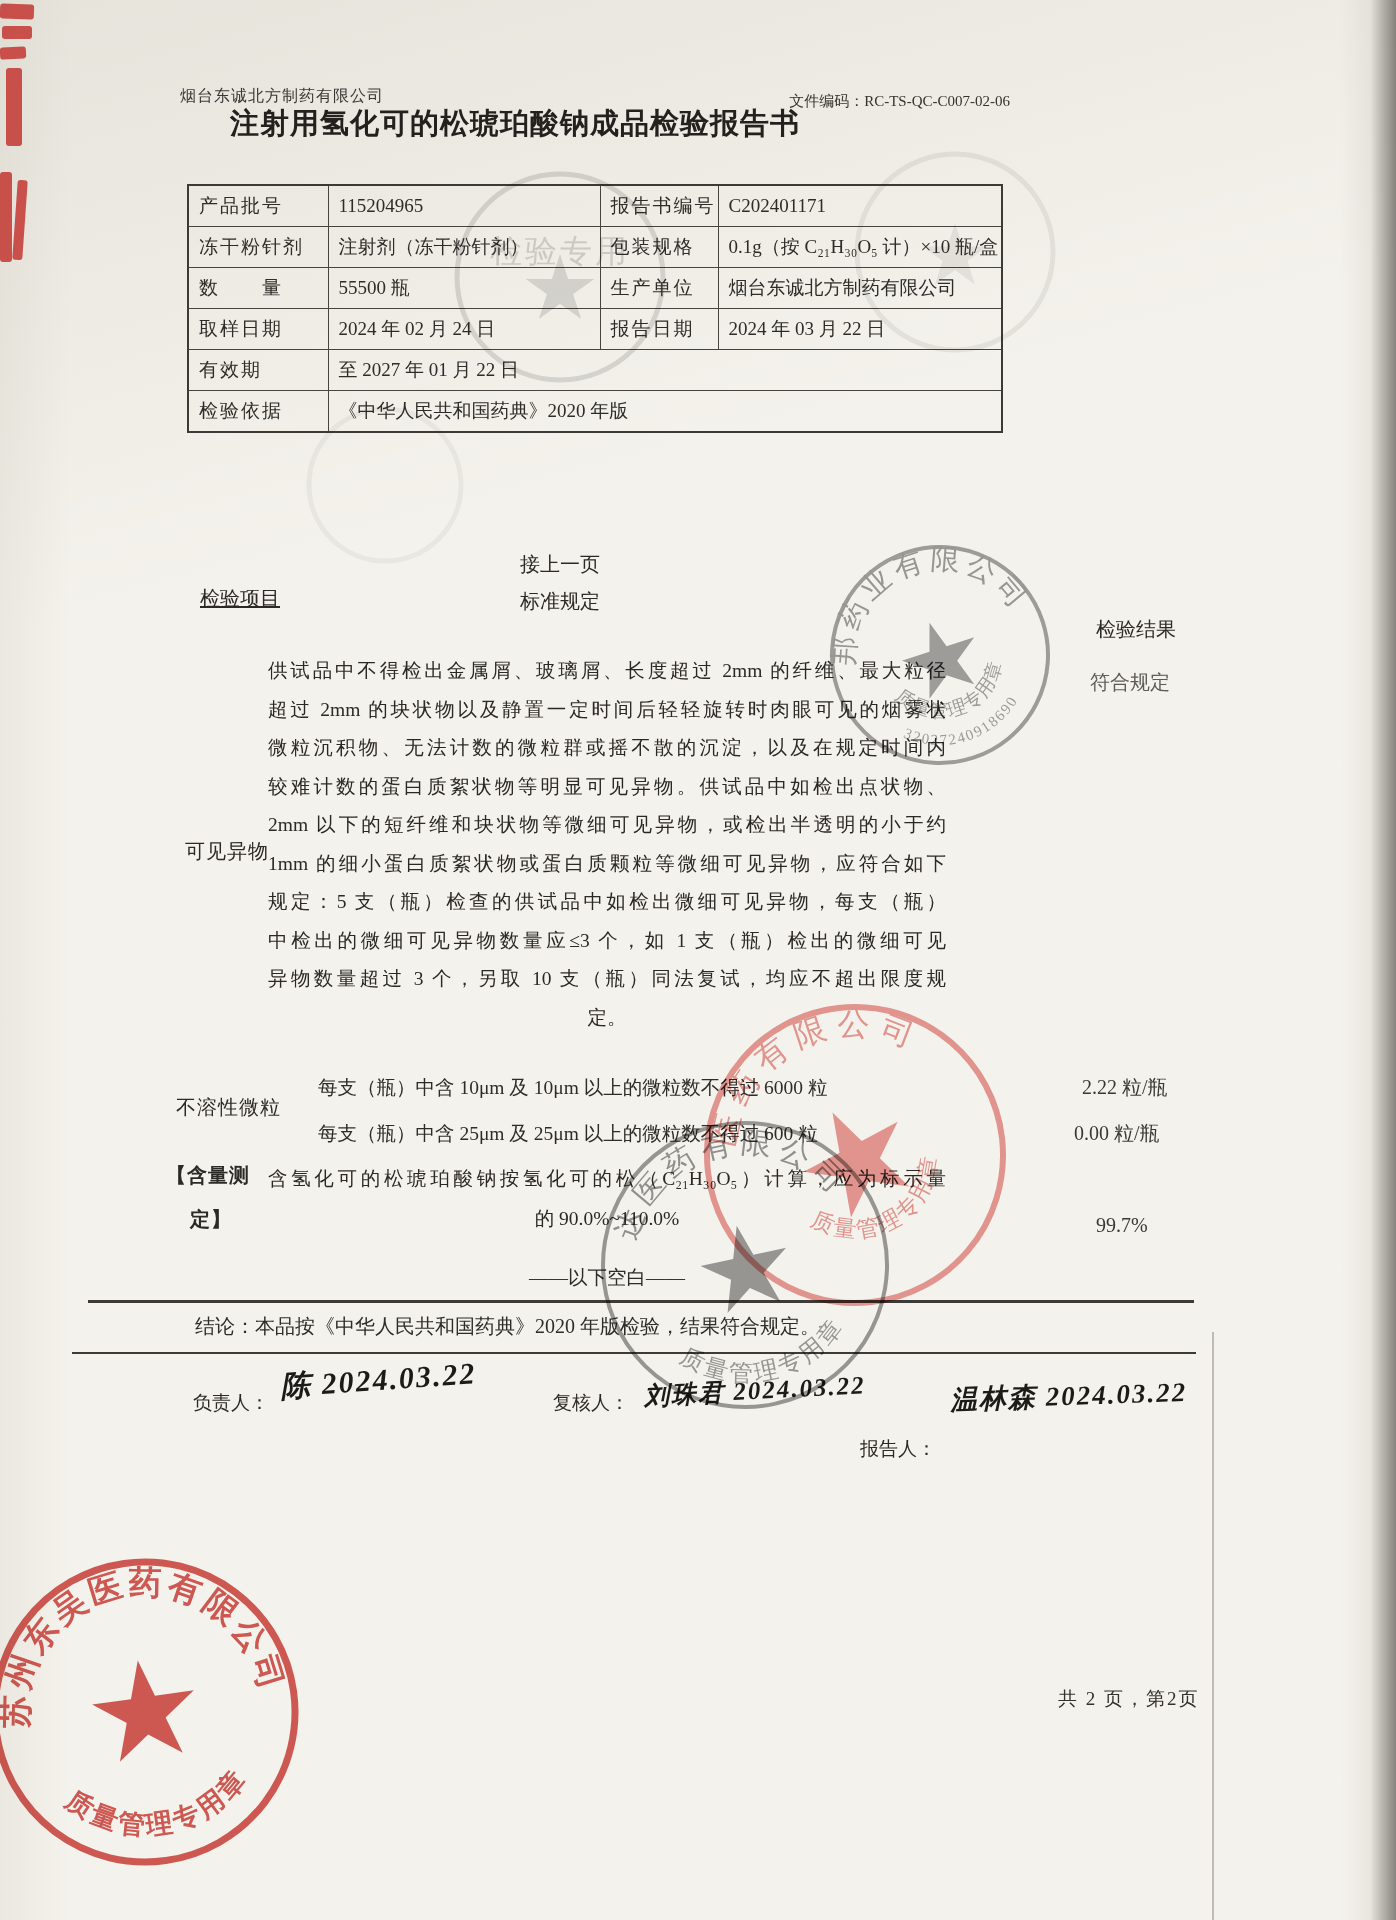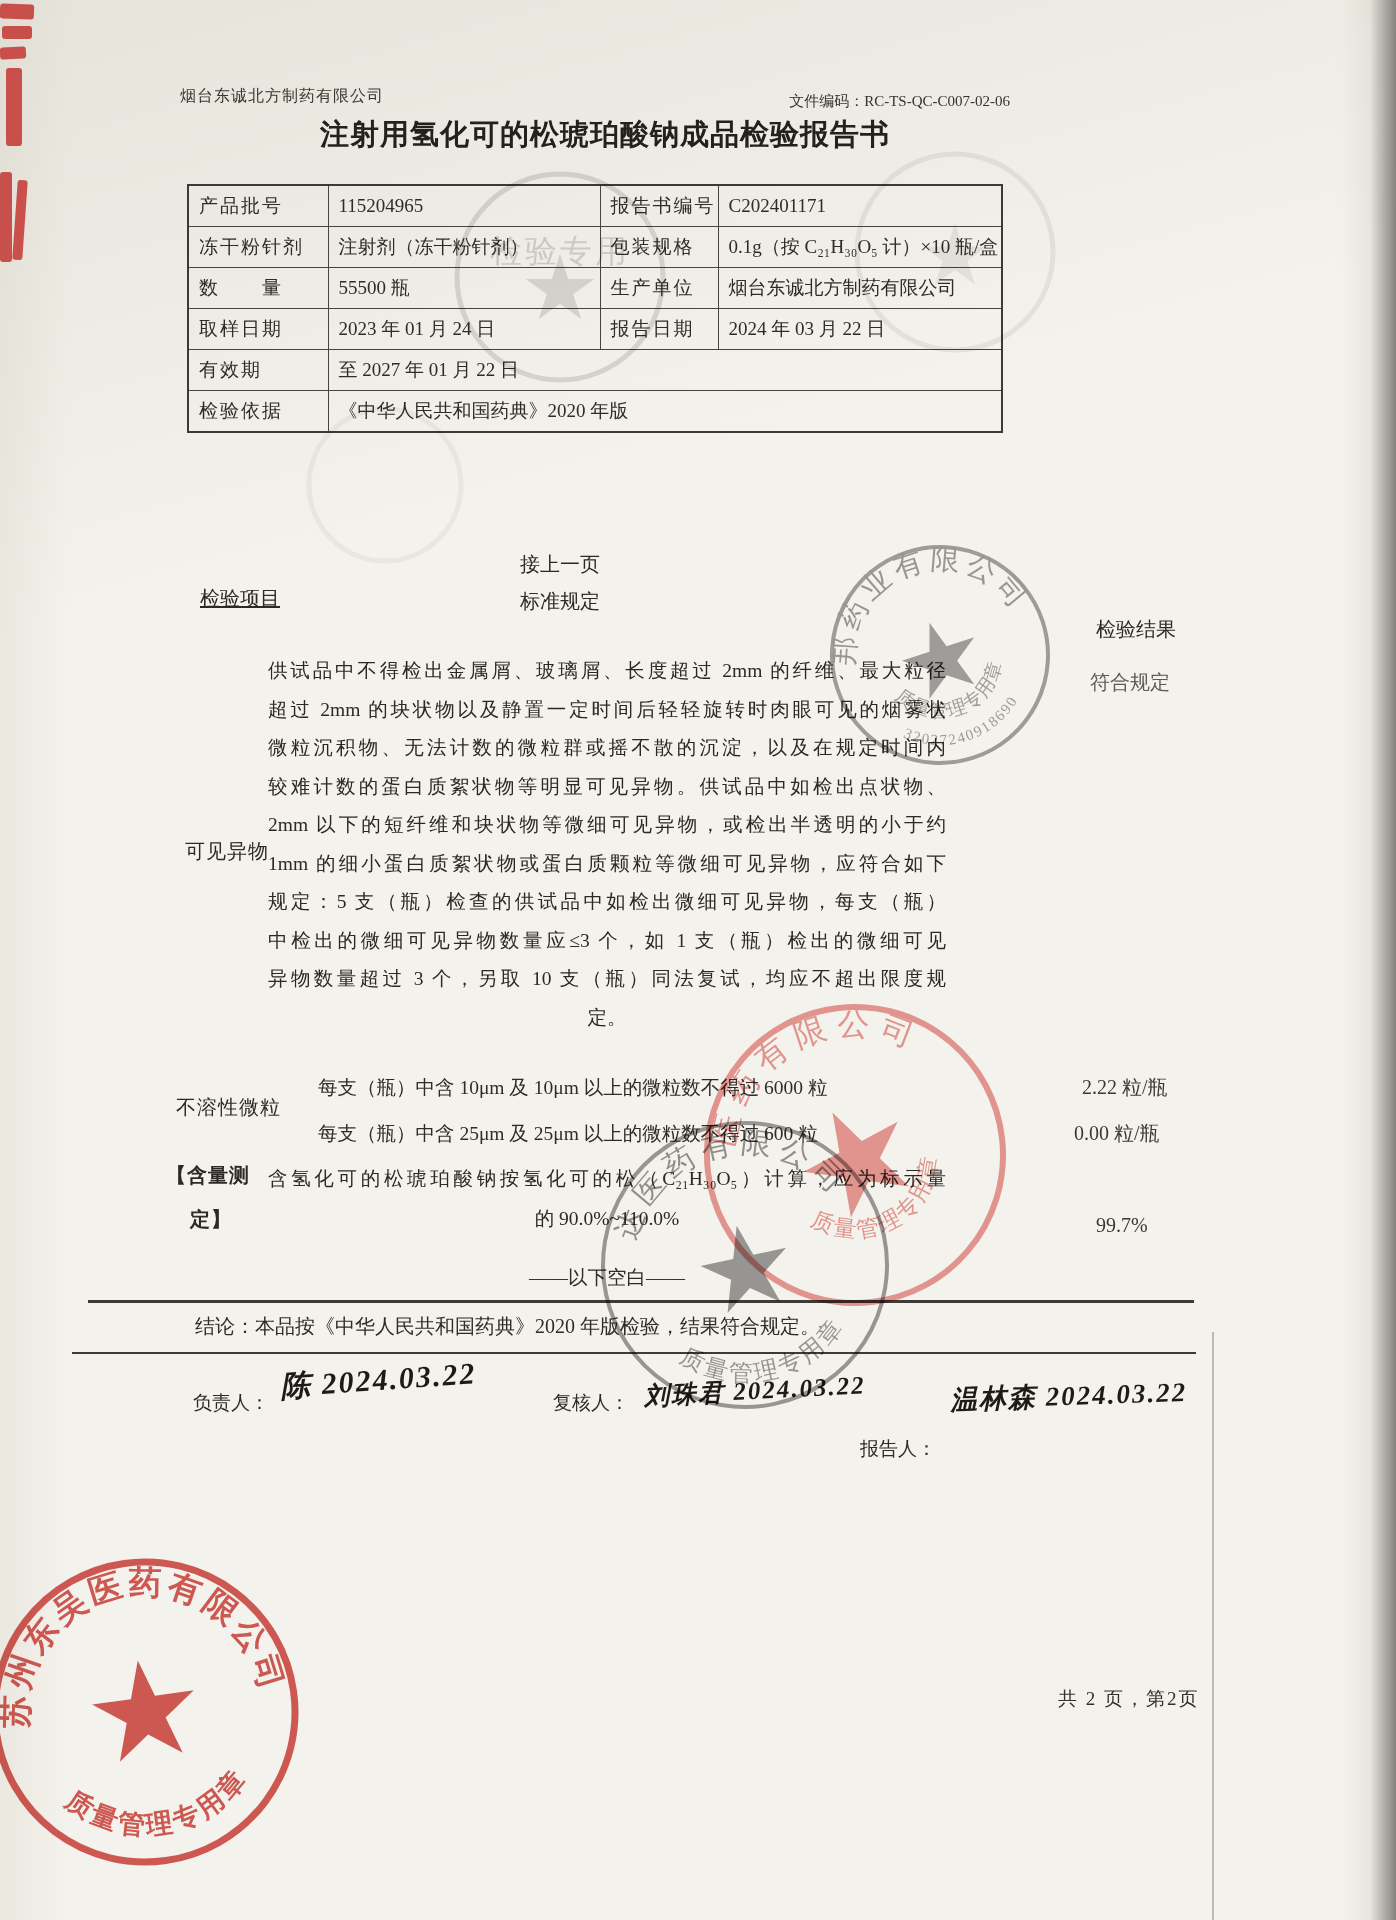--- a/index.html
+++ b/index.html
@@ -9,21 +9,21 @@
       linear-gradient(165deg, rgba(205,200,188,.35), rgba(255,255,255,0) 28%),
       linear-gradient(to right, rgba(225,222,212,.5), rgba(0,0,0,0) 5%),
       linear-gradient(to left, rgba(120,116,105,.18) 0%, rgba(0,0,0,0) 4%),
       #f4f2ec;
     font-family:"Liberation Serif","DejaVu Serif",serif;
     color:#2e2c29;
   }
   .abs{position:absolute;}
   .company{left:180px;top:86px;font-size:16px;letter-spacing:1px;color:#3a3834;}
   .doccode{left:660px;top:92px;width:350px;text-align:right;font-size:15px;color:#35332f;}
-  .title{left:230px;top:115px;width:660px;text-align:right;font-size:29px;font-weight:bold;letter-spacing:1px;color:#23211e;}
+  .title{left:230px;top:104px;width:660px;text-align:left;font-size:29px;font-weight:bold;letter-spacing:1px;color:#23211e;}
   table.info{border-collapse:collapse;table-layout:fixed;width:814px;}
   table.info td{border:1.4px solid #47443f;height:40px;padding:0 10px;font-size:19px;vertical-align:middle;overflow:hidden;white-space:nowrap;}
   table.info{border:2.2px solid #3c3a36;}
   td.lbl{letter-spacing:2px;}
   .colhead{font-size:20px;color:#2c2a27;}
   .specline{width:678px;font-size:19.5px;line-height:38.5px;text-align:justify;text-align-last:justify;color:#2b2926;}
   .speccenter{width:678px;font-size:19.5px;line-height:38.5px;text-align:center;text-align-last:center;color:#2b2926;}
   .testname{font-size:20px;letter-spacing:1px;color:#2c2a27;}
   .result{font-size:20px;color:#3a3834;}
   .rule{background:#3e3b36;}
@@ -79,21 +79,21 @@
       <td>0.1g（按 C₂₁H₃₀O₅ 计）×10 瓶/盒</td>
     </tr>
     <tr>
       <td class="lbl">数　　量</td>
       <td>55500 瓶</td>
       <td class="lbl">生产单位</td>
       <td>烟台东诚北方制药有限公司</td>
     </tr>
     <tr>
       <td class="lbl">取样日期</td>
-      <td>2023 年 01 月 24 日</td>
+      <td>2024 年 02 月 24 日</td>
       <td class="lbl">报告日期</td>
       <td>2024 年 03 月 22 日</td>
     </tr>
     <tr>
       <td class="lbl">有效期</td>
       <td colspan="3">至 2027 年 01 月 22 日</td>
     </tr>
     <tr>
       <td class="lbl">检验依据</td>
       <td colspan="3">《中华人民共和国药典》2020 年版</td>

